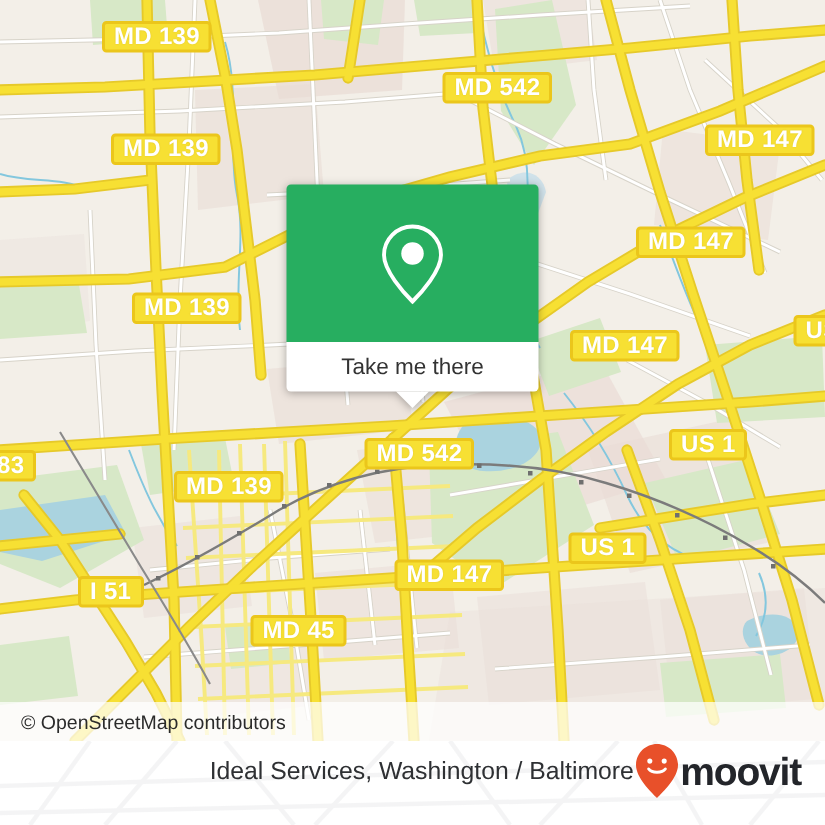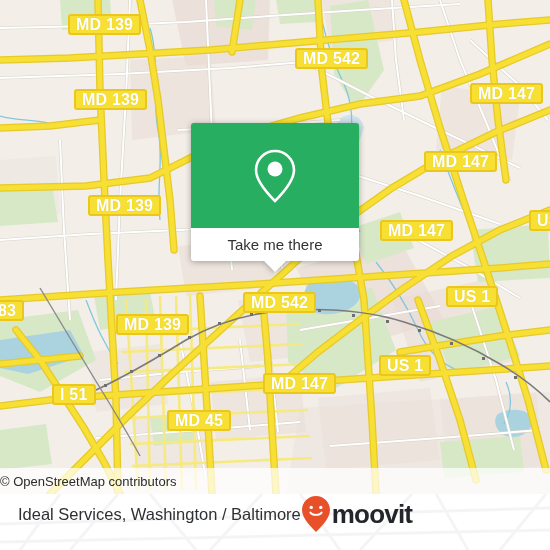--- a/index.html
+++ b/index.html
@@ -95,20 +95,21 @@
     position: absolute;
     left: 0;
     top: 468px;
     width: 550px;
     height: 26px;
     background: rgba(255,255,255,0.72);
     display: flex;
     align-items: center;
   }
   .attribution span {
+    padding-left: 14px;
     font-size: 13px;
     color: #2b2b2b;
     font-family: "Liberation Sans", sans-serif;
   }
 
   
   .footer {
     position: absolute;
     left: 0;
     top: 494px;
@@ -121,21 +122,21 @@
     position: absolute;
     left: 0; top: 0;
     width: 550px; height: 56px;
     opacity: 0.10;
   }
   .footer-inner {
     position: relative;
     width: 550px; height: 56px;
     display: flex;
     align-items: center;
-    justify-content: flex-start;
+    justify-content: flex-end;
     padding: 0 16px 16px 18px;
     box-sizing: border-box;
   }
   .footer-title {
     font-size: 16.5px;
     color: #2e3033;
     font-family: "Liberation Sans", sans-serif;
     white-space: nowrap;
   }
   .brand {

